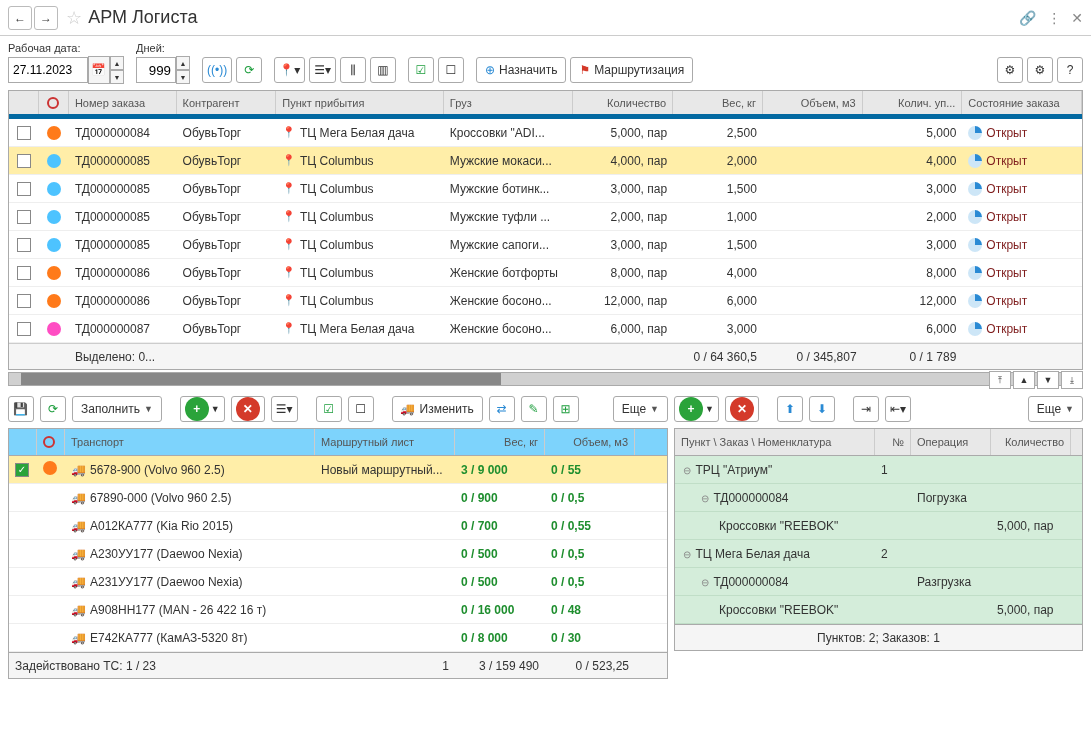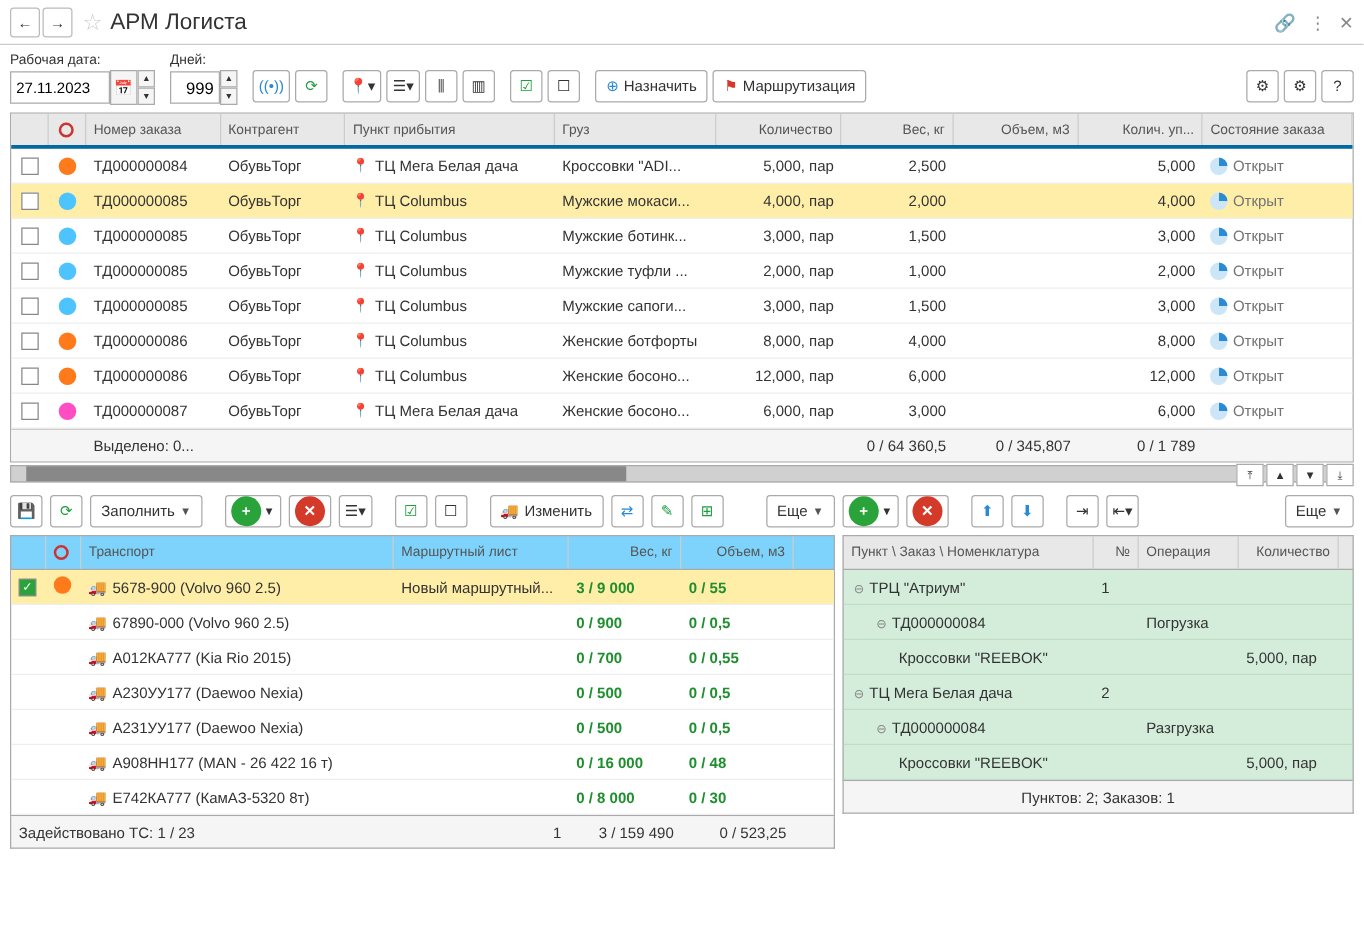--- a/index.html
+++ b/index.html
@@ -7,38 +7,38 @@
 
 
 .titlebar { display: flex; align-items: center; height: 36px; padding: 0 8px; border-bottom: 1px solid #ccc; }
 .nav-btn { width: 24px; height: 24px; border: 1px solid #bbb; background: #fff; border-radius: 3px; margin-right: 2px; display: flex; align-items: center; justify-content: center; cursor: pointer; }
 .star-icon { color: #ccc; font-size: 18px; margin: 0 6px; }
 .title { font-size: 18px; font-weight: normal; }
 .titlebar-right { margin-left: auto; display: flex; gap: 10px; align-items: center; }
 .link-icon, .more-icon, .close-icon { color: #888; cursor: pointer; font-size: 14px; }
 
 
-.toolbar1 { display: flex; align-items: flex-start; padding: 6px 8px; gap: 12px; }
+.toolbar1 { display: flex; align-items: center; padding: 6px 8px; gap: 12px; }
 .field-group { display: flex; flex-direction: column; }
 .field-label { font-size: 11px; color: #333; margin-bottom: 2px; }
 .date-field { display: flex; align-items: center; }
 .date-input { width: 80px; height: 26px; border: 1px solid #aaa; padding: 0 4px; font-size: 12px; }
 .cal-btn { width: 22px; height: 28px; border: 1px solid #aaa; background: #f5f5f5; display: flex; align-items: center; justify-content: center; }
 .spin-btn { display: flex; flex-direction: column; }
 .spin-btn div { width: 14px; height: 14px; border: 1px solid #aaa; background: #f5f5f5; font-size: 7px; display:flex;align-items:center;justify-content:center; }
 .days-input { width: 40px; height: 26px; border: 1px solid #aaa; text-align: right; padding-right: 4px; }
 .icon-btn { height: 26px; min-width: 26px; border: 1px solid #aaa; background: #fff; border-radius: 3px; display: flex; align-items: center; justify-content: center; cursor: pointer; padding: 0 4px; }
 .btn-group { display: flex; gap: 4px; margin-top:14px; }
 .pill-btn { height: 26px; border: 1px solid #aaa; background: #fff; border-radius: 3px; display: flex; align-items: center; padding: 0 8px; cursor: pointer; gap: 4px; }
 .sep { width: 6px; }
 .toolbar1-right { margin-left: auto; display: flex; gap: 4px; margin-top:14px; }
 
 
 .grid-wrap { border: 1px solid #aaa; margin: 0 8px; }
-.grid-header { display: flex; background: #e8e8e8; border-bottom: 3px solid #0369a1; height: 28px; align-items: center; }
+.grid-header { display: flex; background: #e8e8e8; border-bottom: 5px solid #0369a1; height: 28px; align-items: center; }
 .grid-header > div { border-right: 1px solid #ccc; padding: 0 6px; height: 100%; display: flex; align-items: center; color: #555; font-size: 11px; }
 .grid-body { }
 .grid-row { display: flex; height: 28px; align-items: center; border-bottom: 1px solid #eee; }
 .grid-row.sel { background: #ffeea8; }
 .grid-row > div { padding: 0 6px; height: 100%; display: flex; align-items: center; overflow: hidden; white-space: nowrap; }
 .col-chk { width: 30px; justify-content: center; }
 .col-dot { width: 30px; justify-content: center; }
 .col-order { width: 108px; }
 .col-contr { width: 100px; }
 .col-dest { width: 168px; }
@@ -47,21 +47,21 @@
 .col-weight { width: 90px; text-align: right; justify-content: flex-end; }
 .col-vol { width: 100px; text-align: right; justify-content: flex-end; }
 .col-pkg { width: 100px; text-align: right; justify-content: flex-end; }
 .col-status { width: 120px; }
 .dot { width: 14px; height: 14px; border-radius: 50%; display: inline-block; }
 .dot-orange { background: #ff7a1a; }
 .dot-blue { background: #4dc3ff; }
 .dot-pink { background: #ff4dc3; }
 .pin-icon { color: #1e9e3e; margin-right: 4px; font-size:11px;}
 .pie-icon { width: 14px; height: 14px; border-radius: 50%; background: conic-gradient(#2a8ad4 0 90deg, #cde6f7 90deg 360deg); display: inline-block; margin-right: 4px; }
-.link-cell { color: #737373; }
+.link-cell { color: #7f1d1d; }
 .grid-footer { display: flex; height: 26px; background: #f5f5f5; border-top: 1px solid #ccc; align-items: center; }
 .grid-footer > div { padding: 0 6px; }
 .hbar { height: 14px; background: #d0d0d0; border: 1px solid #aaa; margin: 2px 8px; position: relative; }
 .hbar-thumb { position: absolute; left: 12px; width: 480px; height: 100%; background: #888; }
 .scroll-ctrls { position: absolute; right: 8px; display: flex; gap: 2px; }
 .scroll-ctrls .sb { width: 22px; height: 18px; border: 1px solid #aaa; background: #fff; display:flex;align-items:center;justify-content:center;font-size:9px; }
 
 
 .lower { display: flex; margin: 10px 8px 0 8px; gap: 6px; }
 .panel-left { width: 660px; }

